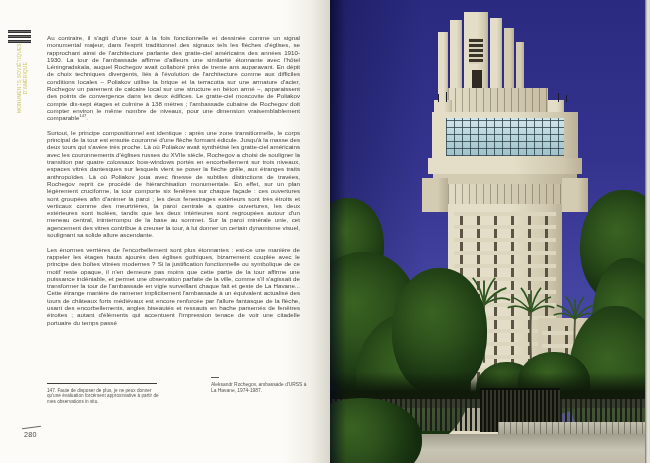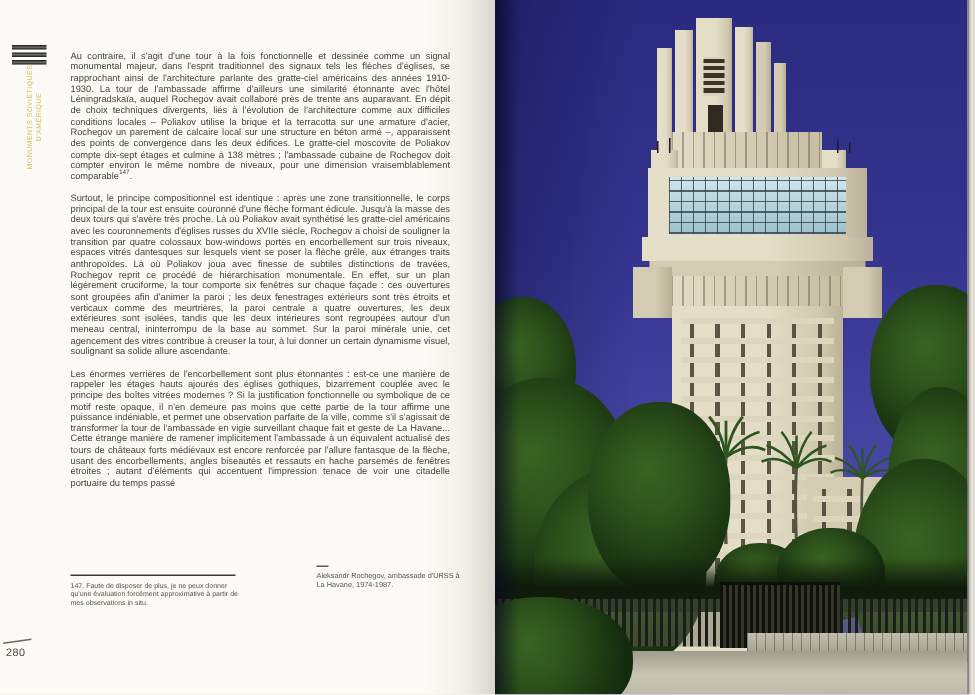--- a/index.html
+++ b/index.html
@@ -25,21 +25,21 @@
   .footnote{position:absolute;left:47px;top:383px;width:114px;color:#56544d;
             font-size:4.7px;line-height:5.9px;text-align:left;}
   .footnote-rule{width:110px;border-top:1px solid #3c3b37;margin-bottom:3.5px;}
   .footnote p{margin:0;}
 
   .caption{position:absolute;left:211px;top:377px;width:98px;color:#56544d;
            font-size:4.9px;line-height:6.1px;}
   .caption-dash{width:8px;border-top:1px solid #5c5a53;margin-bottom:4px;}
   .caption p{margin:0;}
 
-  .folio{position:absolute;left:4px;top:430px;font-size:7.2px;color:#4b4943;letter-spacing:.3px;}
+  .folio{position:absolute;left:24px;top:430px;font-size:7.2px;color:#4b4943;letter-spacing:.3px;}
   .folio-line{position:absolute;left:-2px;top:-3px;width:19px;border-top:1px solid #6b695f;
               transform:rotate(-8deg);}
 
   
   .photo{position:absolute;left:330px;top:0;width:315px;height:463px;overflow:hidden;
          background:#33339a;}
   .sky{position:absolute;inset:0;
        background:linear-gradient(180deg,#2a2a80 0,#34348f 35%,#42429f 60%,#4c4caa 80%);}
   .sky-shade{position:absolute;inset:0;
        background:linear-gradient(90deg,rgba(8,8,50,.35),rgba(8,8,50,0) 30%);}

